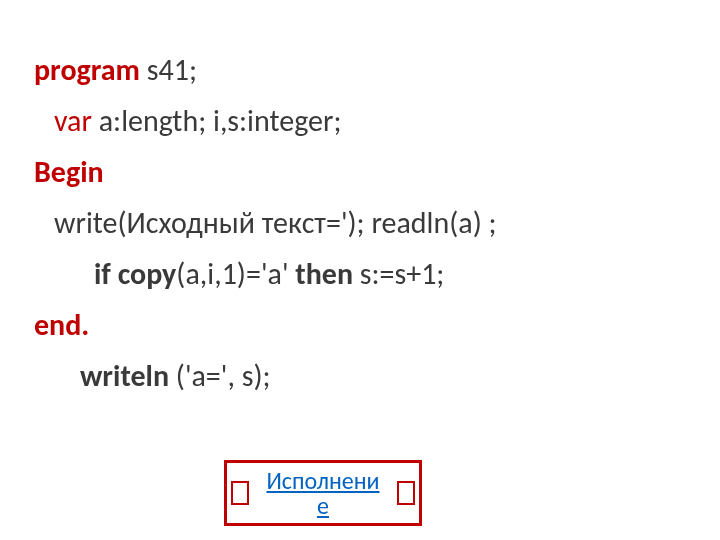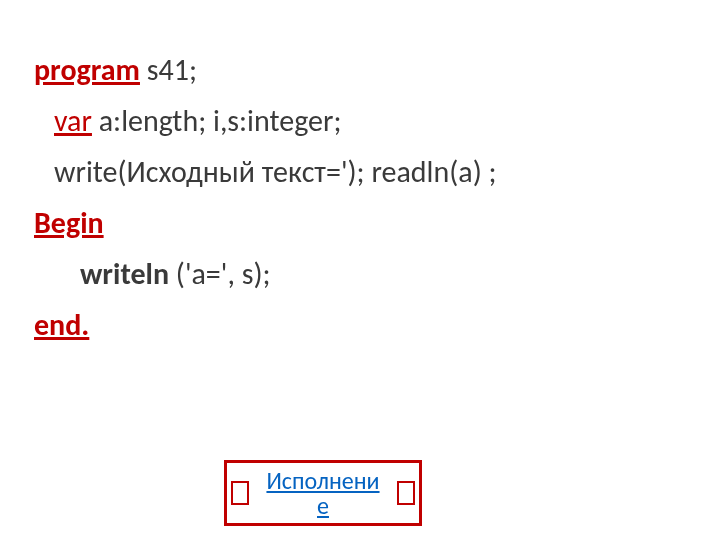--- a/index.html
+++ b/index.html
@@ -14,21 +14,21 @@
   }
   .content {
     padding: 44px 20px 20px 34px;
   }
   .line {
     font-size: 30px;
     line-height: 1.7;
     color: #3a3a3a;
   }
   .bold { font-weight: 700; }
-  .red { color: #c00000; text-decoration: underline; }
+  .red { color: #c00000; }
   .indent1 { padding-left: 20px; }
   .indent2 { padding-left: 46px; }
   .indent3 { padding-left: 60px; }
 
   .exec-btn {
     position: absolute;
     left: 224px;
     top: 460px;
     width: 198px;
     height: 66px;
@@ -64,31 +64,34 @@
 </head>
 <body>
 
 <div class="content">
   <div class="line">
     <span class="bold red">program</span><span> s41;</span>
   </div>
   <div class="line indent1">
     <span class="red">var</span><span> a:length; i,s:integer;</span>
   </div>
+  <div class="line">
+    <span class="bold red">Begin</span>
+  </div>
   <div class="line indent1">
     <span>write(</span><span>Исходный текст</span><span>='); readln(a) ;</span>
   </div>
+  <div class="line indent3">
+    <span class="bold">if copy</span><span>(a,i,1)='а' </span><span class="bold">then</span><span> s:=s+1;</span>
+  </div>
   <div class="line">
-    <span class="bold red">Begin</span>
+    <span class="bold red">end.</span>
   </div>
   <div class="line indent2">
     <span class="bold">writeln</span><span> ('а=', s);</span>
-  </div>
-  <div class="line">
-    <span class="bold red">end.</span>
   </div>
 </div>
 
 <div class="exec-btn">
   <div class="exec-inner">
     <span class="sq"></span>
     <span class="exec-label">Исполнение</span>
     <span class="sq"></span>
   </div>
 </div>

